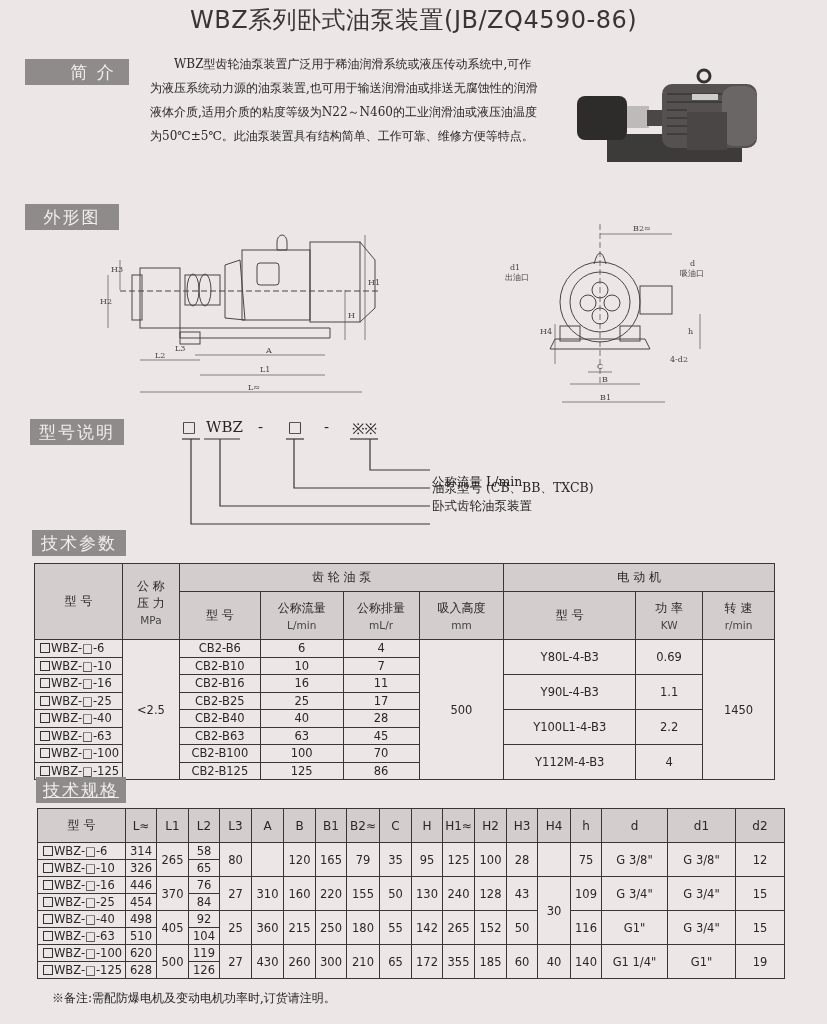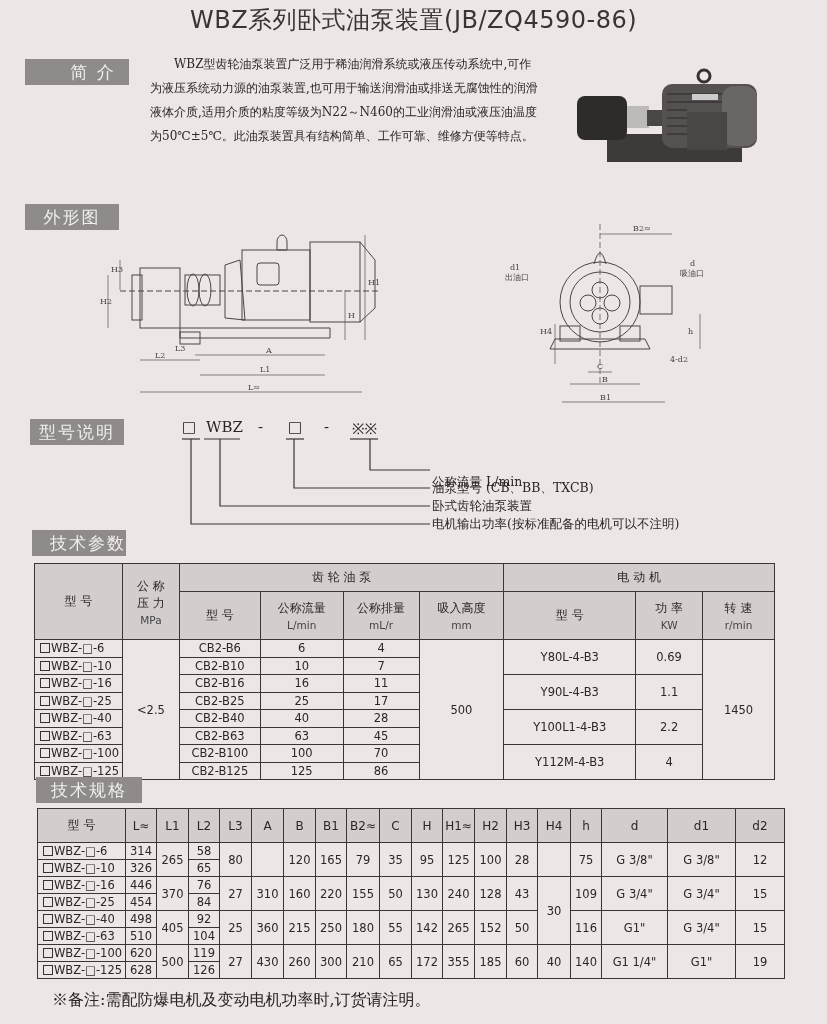--- a/index.html
+++ b/index.html
@@ -34,21 +34,21 @@
   td, th {
     border: 1.5px solid #3a3636; text-align: center; vertical-align: middle;
     font-size: 11.5px; font-weight: normal; color: #2b2727;
   }
   th { background: #d3cdcd; font-size: 12px; }
   .tbl1 td, .tbl1 th { height: 17.5px; }
   .tbl2 td, .tbl2 th { }
   .model-cell { text-align: left; padding-left: 4px; white-space: nowrap; font-size: 11.5px; margin-left: 9px; }
   .model-cell .box { display: inline-block; width: 10px; height: 10px; border: 1px solid #333; vertical-align: -1px; margin: 0 1px; }
   .unit { display: block; font-size: 10.5px; color: #444; margin-top: 2px; }
-  .footnote { left: 52px; top: 990px; font-family: "DejaVu Serif", serif; font-size: 16px; }
+  .footnote { left: 52px; top: 990px; font-family: "DejaVu Serif", serif; font-size: 12px; }
 </style>
 </head>
 <body>
 
 <div class="abs title">WBZ系列卧式油泵装置(JB/ZQ4590-86)</div>
 
 <div class="abs sec-label" style="left:25px;top:59px;width:104px;padding-left:32px;">简  介</div>
 <div class="abs intro">WBZ型齿轮油泵装置广泛用于稀油润滑系统或液压传动系统中,可作为液压系统动力源的油泵装置,也可用于输送润滑油或排送无腐蚀性的润滑液体介质,适用介质的粘度等级为N22～N460的工业润滑油或液压油温度为50℃±5℃。此油泵装置具有结构简单、工作可靠、维修方便等特点。</div>
 
 <div class="abs photo">
@@ -170,24 +170,23 @@
     <line x1="106" y1="21" x2="124" y2="21"></line>
       <line x1="170" y1="21" x2="198" y2="21"></line>
     <polyline points="190,21 190,52 250,52"></polyline>
     <polyline points="114,21 114,70 250,70"></polyline>
     <polyline points="40,21 40,88 250,88"></polyline>
     <polyline points="11,21 11,106 250,106"></polyline>
   </svg>
   <div class="legend-line" style="left:252px;top:56px;">公称流量  L/min</div>
   <div class="legend-line" style="left:252px;top:62px;">油泵型号  (CB、BB、TXCB)</div>
   <div class="legend-line" style="left:252px;top:80px;">卧式齿轮油泵装置</div>
-  <div class="legend-line" style="left:252px;top:98px;">电机输出功率(按标准配备的电机可以不注明)</div>
 </div>
 
-<div class="abs sec-label" style="left:32px;top:530px;width:94px;text-align:right;">技术参数</div>
+<div class="abs sec-label" style="left:32px;top:530px;width:94px;">技术参数</div>
 
 <table class="tbl1" style="left:34px;top:563px;width:741px;">
   <colgroup>
     <col style="width:88px">
       <col style="width:57px">
       <col style="width:81px">
       <col style="width:83px">
       <col style="width:76px">
       <col style="width:85px">
       <col style="width:132px">
@@ -265,21 +264,21 @@
   </tr>
   <tr>
     <td class="model-cell"><span class="box"></span><span>WBZ-□-125</span></td>
     <td>CB2-B125</td>
     <td>125</td>
     <td>86</td>
   </tr>
 </tbody>
   </table>
 
-<div class="abs sec-label" style="left:36px;top:777px;width:106px;">技术规格</div>
+<div class="abs sec-label" style="left:36px;top:777px;width:90px;text-decoration:underline;">技术规格</div>
 
 <table class="tbl2" style="left:37px;top:808px;width:748px;">
   <colgroup>
     <col style="width:88px">
       <col style="width:31px">
       <col style="width:32px">
       <col style="width:31px">
       <col style="width:32px">
       <col style="width:32px">
       <col style="width:32px">

